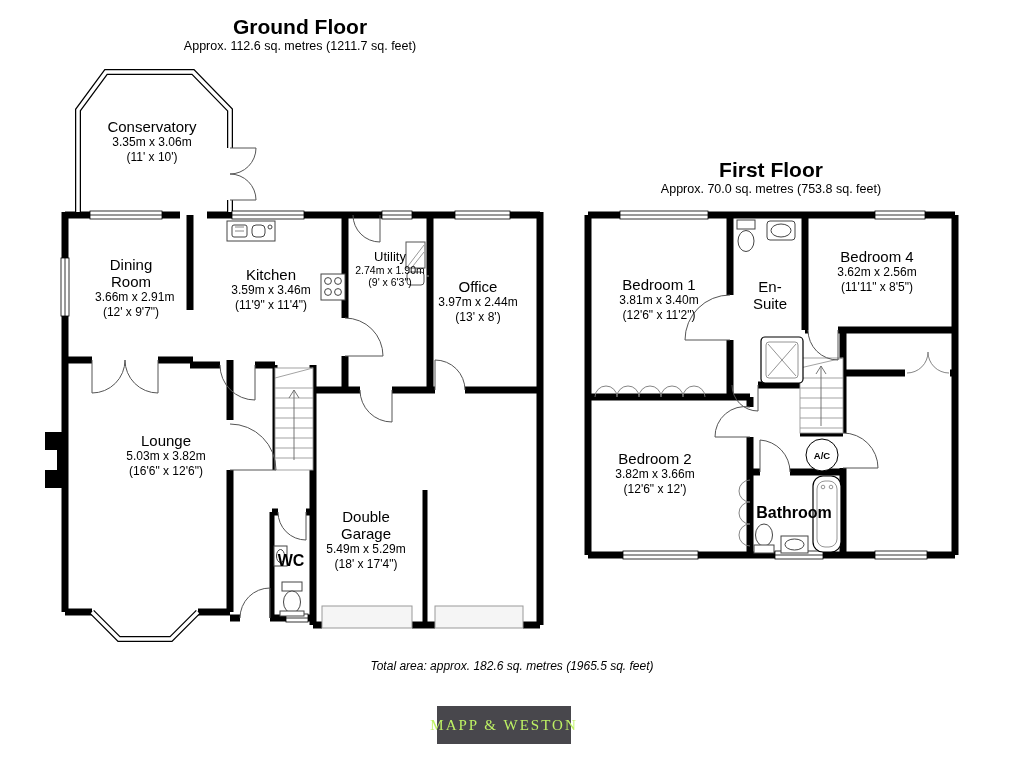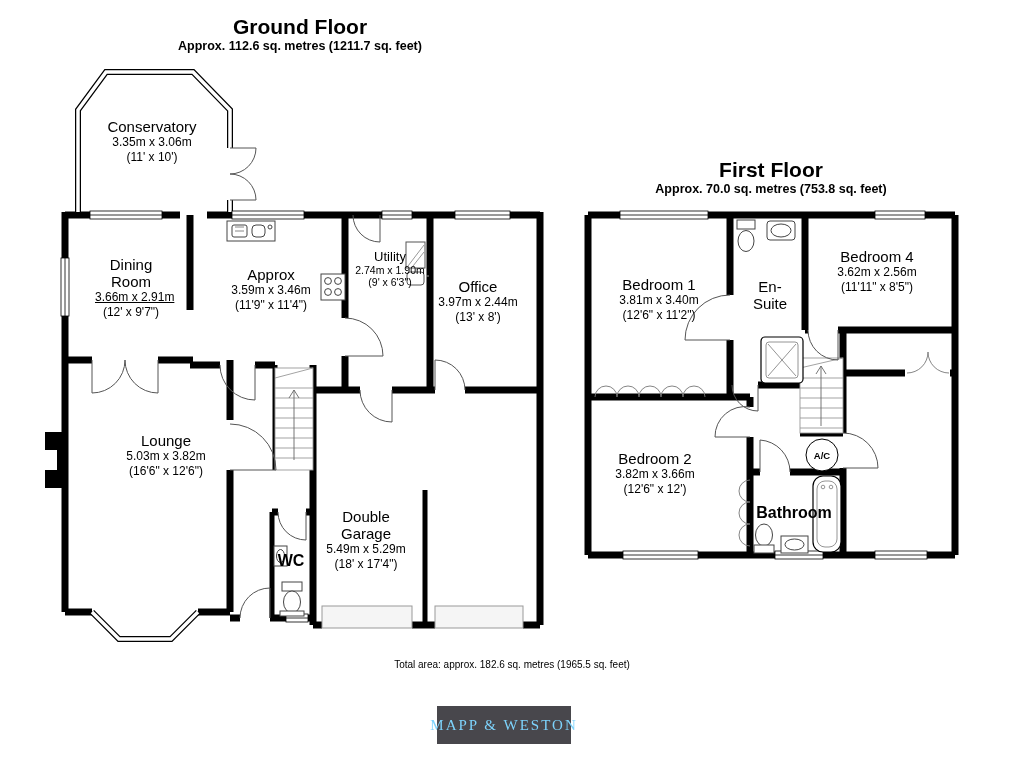--- a/index.html
+++ b/index.html
@@ -1,30 +1,30 @@
 <!DOCTYPE html>
 <html><head>
 <meta charset="utf-8">
 <style>
   html,body{margin:0;padding:0;background:#fff;}
   #canvas{position:relative;width:1024px;height:768px;background:#fff;overflow:hidden;
           font-family:"Liberation Sans",sans-serif;color:#000;}
   .abs{position:absolute;}
   .ctr{transform:translateX(-50%);text-align:center;}
   .floor-title{font-size:21px;font-weight:bold;white-space:nowrap;}
-  .floor-sub{font-size:12.5px;white-space:nowrap;font-weight:bold;}
+  .floor-sub{font-size:12.5px;white-space:nowrap;}
   .room-label{line-height:17px;}
   .rn{font-size:15px;font-weight:normal;line-height:17px;}
   .rd{font-size:12px;line-height:15px;}
   .sm .rn{font-size:13px;line-height:14px;}
   .sm .rd{font-size:10.5px;line-height:12px;}
   .tag{font-size:16px;font-weight:bold;white-space:nowrap;}
   .ac-tag{font-size:9.5px;font-weight:bold;}
-  .footer-line{font-size:10px;white-space:nowrap;}
-  #logo{width:134px;height:38px;background:#48474c;color:#7dd3fc;
+  .footer-line{font-size:12px;white-space:nowrap;font-style:italic;}
+  #logo{width:134px;height:38px;background:#48474c;color:#bef264;
         font-family:"Liberation Serif",serif;font-size:15px;letter-spacing:2px;
         display:flex;align-items:center;justify-content:center;white-space:nowrap;}
   svg{position:absolute;}
 </style>
 </head>
 <body>
 
 <div id="canvas">
 
   <div class="abs ctr floor-title" style="left:300px;top:15px;">Ground Floor</div>
@@ -294,26 +294,26 @@
   </svg>
 
   <div class="abs ctr room-label" style="left:152px;top:118px;width:160px;">
     <div class="rn">Conservatory</div>
     <div class="rd">3.35m x 3.06m</div>
     <div class="rd">(11' x 10')</div>
   </div>
 
   <div class="abs ctr room-label" style="left:131px;top:256px;width:72px;">
     <div class="rn">Dining Room</div>
-    <div class="rd" style="white-space:nowrap;text-decoration:underline;">3.66m x 2.91m</div>
+    <div class="rd" style="white-space:nowrap;">3.66m x 2.91m</div>
     <div class="rd" style="white-space:nowrap;">(12' x 9'7")</div>
   </div>
 
   <div class="abs ctr room-label" style="left:271px;top:266px;width:160px;">
-    <div class="rn">Approx</div>
+    <div class="rn">Kitchen</div>
     <div class="rd">3.59m x 3.46m</div>
     <div class="rd">(11'9" x 11'4")</div>
   </div>
 
   <div class="abs ctr room-label sm" style="left:390px;top:250px;width:120px;">
     <div class="rn">Utility</div>
     <div class="rd">2.74m x 1.90m</div>
     <div class="rd">(9' x 6'3")</div>
   </div>
 

